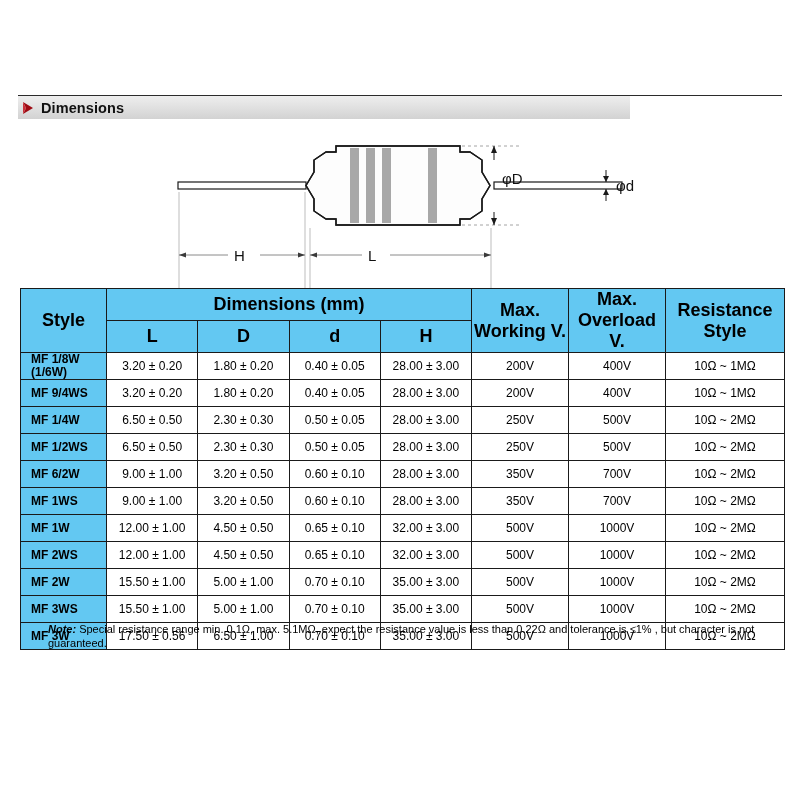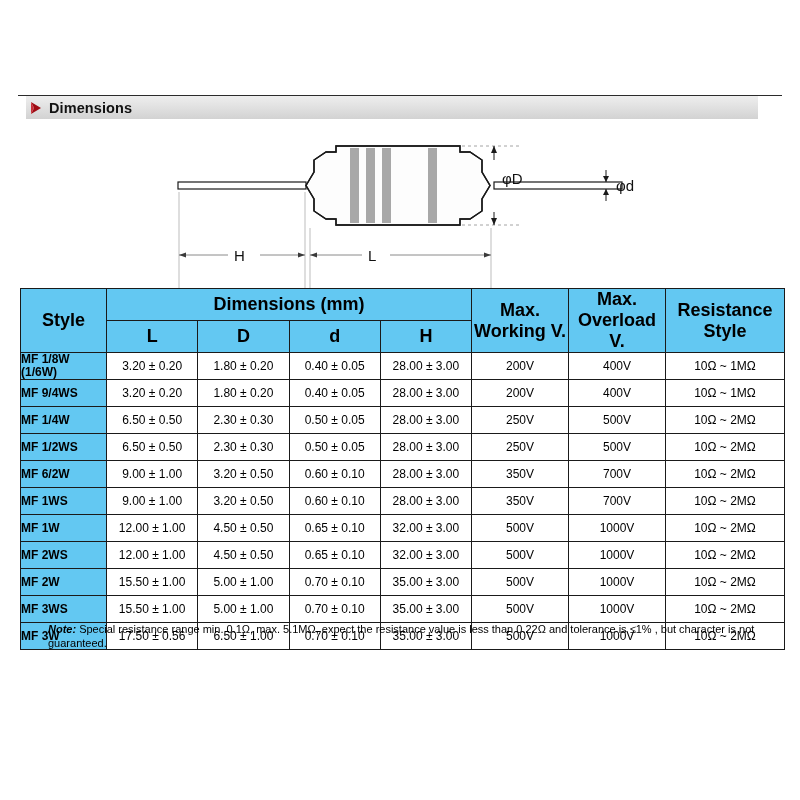--- a/index.html
+++ b/index.html
@@ -22,23 +22,23 @@
     left: 18px;
     top: 95px;
     width: 764px;
     height: 1px;
     background: #2b2b2b;
   }
 
   
   .section-header {
     position: absolute;
-    left: 26px;
+    left: 18px;
     top: 96px;
-    width: 732px;
+    width: 612px;
     height: 23px;
     background: linear-gradient(to bottom, #eeeeee 0%, #e2e2e2 45%, #d2d2d2 100%);
     display: flex;
     align-items: center;
     text-align: right;
   }
   .bullet-arrow {
     width: 12px;
     height: 14px;
     margin-left: 4px;
@@ -94,21 +94,21 @@
   th.h-dims  { }
   th.h-sub   { width: 86px; font-size: 12.5px; font-weight: bold; }
   th.h-maxw  { width: 96px; }
   th.h-maxo  { width: 96px; }
   th.h-res   { width: 118px; }
 
   .spec-table tbody td.style-cell {
     background: #63c8f2;
     font-weight: bold;
     text-align: left;
-    padding-left: 0;
+    padding-left: 10px;
     font-size: 12px;
     line-height: 1.05;
   }
   .spec-table tbody td {
     background: #ffffff;
     font-size: 12px;
   }
   .spec-table tbody tr { height: 25px; }
   td.dim-cell { font-size: 12px; }
 

